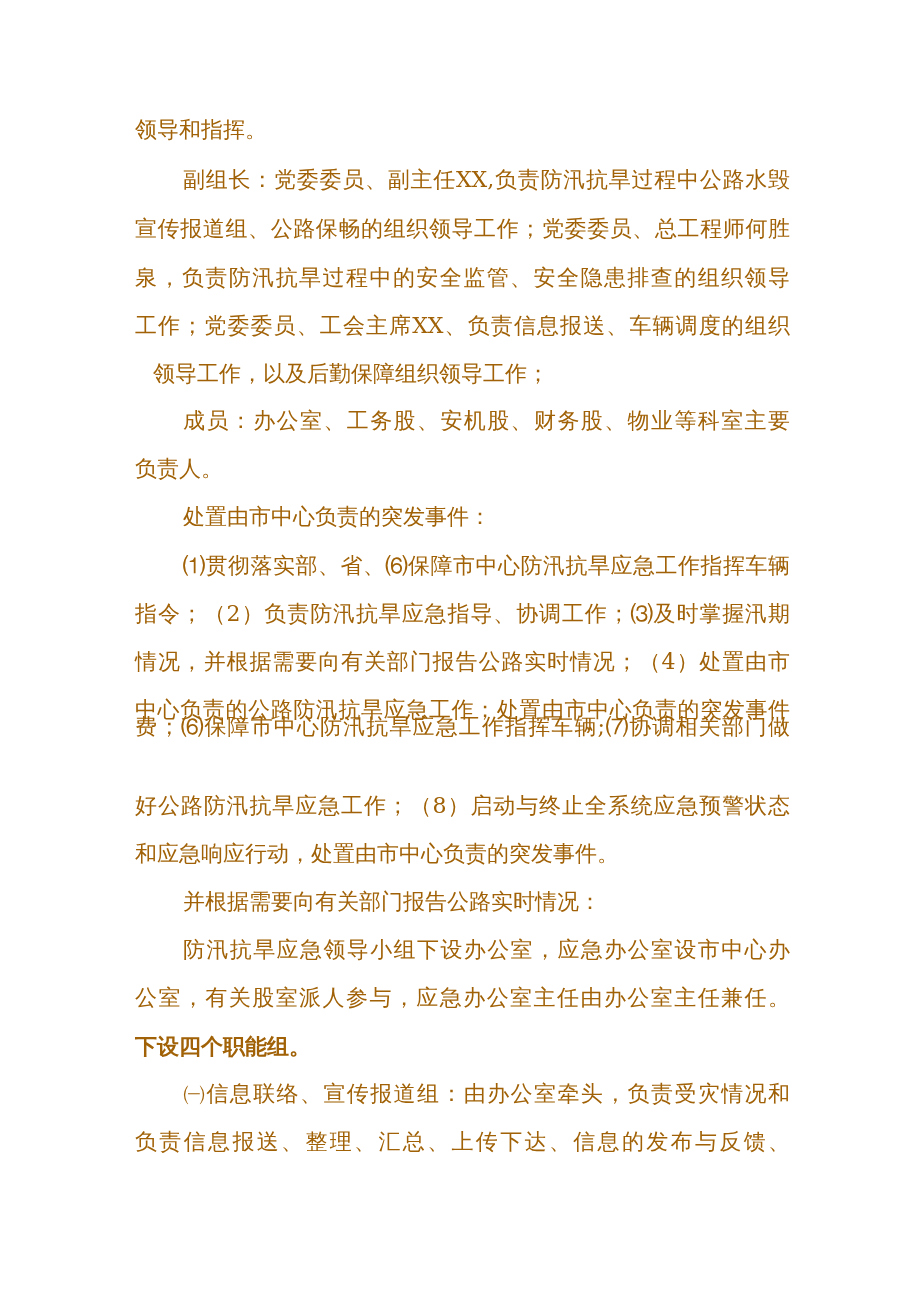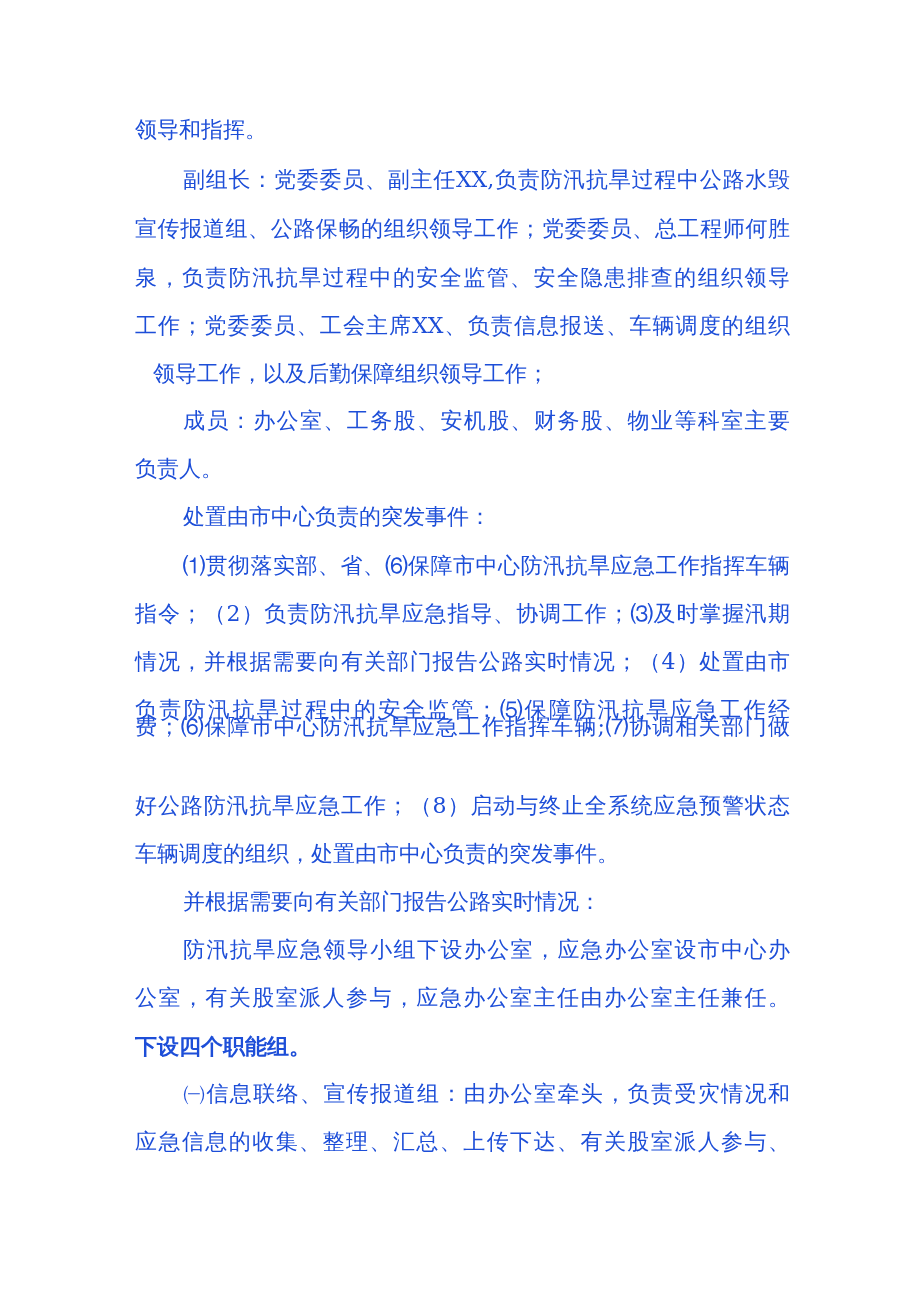--- a/index.html
+++ b/index.html
@@ -6,21 +6,21 @@
   body { width: 920px; height: 1301px; position: relative; overflow: hidden; }
   .page { position: absolute; left: 0; top: 0; width: 920px; height: 1301px; background: #fff; }
   .line {
     position: absolute;
     left: 135px;
     width: 655px;
     height: 30px;
     line-height: 30px;
     font-family: "DejaVu Serif", "Liberation Serif", serif;
     font-size: 22px;
-    color: #1d4ed8;
+    color: #a16207;
     white-space: nowrap;
     text-align: justify;
     text-align-last: justify;
   }
   .line.last { text-align-last: left; }
   .line.indent { left: 183px; width: 607px; }
 </style>
 </head>
 <body>
 
@@ -31,24 +31,24 @@
       <div class="line" style="top: 214px;">宣传报道组、公路保畅的组织领导工作；党委委员、总工程师何胜</div>
       <div class="line" style="top: 263px;">泉，负责防汛抗旱过程中的安全监管、安全隐患排查的组织领导</div>
       <div class="line" style="top: 311px;">工作；党委委员、工会主席XX、负责信息报送、车辆调度的组织</div>
       <div class="line last" style="top: 359px; margin-left: 18px;">领导工作，以及后勤保障组织领导工作；</div>
       <div class="line indent" style="top: 406px;">成员：办公室、工务股、安机股、财务股、物业等科室主要</div>
       <div class="line last" style="top: 454px;">负责人。</div>
       <div class="line indent last" style="top: 502px;">处置由市中心负责的突发事件：</div>
       <div class="line indent" style="top: 551px;">⑴贯彻落实部、省、⑹保障市中心防汛抗旱应急工作指挥车辆</div>
       <div class="line" style="top: 599px;">指令；（2）负责防汛抗旱应急指导、协调工作；⑶及时掌握汛期</div>
       <div class="line" style="top: 647px;">情况，并根据需要向有关部门报告公路实时情况；（4）处置由市</div>
-      <div class="line" style="top: 695px;">负责防汛抗旱过程中的安全监管；⑸保障防汛抗旱应急工作经</div>
+      <div class="line" style="top: 695px;">中心负责的公路防汛抗旱应急工作；处置由市中心负责的突发事件</div>
       <div class="line" style="top: 712px;">费；⑹保障市中心防汛抗旱应急工作指挥车辆;⑺协调相关部门做</div>
       <div class="line" style="top: 791px;">好公路防汛抗旱应急工作；（8）启动与终止全系统应急预警状态</div>
-      <div class="line last" style="top: 839px;">车辆调度的组织，处置由市中心负责的突发事件。</div>
+      <div class="line last" style="top: 839px;">和应急响应行动，处置由市中心负责的突发事件。</div>
       <div class="line indent last" style="top: 887px;">并根据需要向有关部门报告公路实时情况：</div>
       <div class="line indent" style="top: 935px;">防汛抗旱应急领导小组下设办公室，应急办公室设市中心办</div>
       <div class="line" style="top: 983px;">公室，有关股室派人参与，应急办公室主任由办公室主任兼任。</div>
       <div class="line last" style="top: 1031px; font-weight: bold;">下设四个职能组。</div>
       <div class="line indent" style="top: 1079px;">㈠信息联络、宣传报道组：由办公室牵头，负责受灾情况和</div>
-      <div class="line" style="top: 1127px;">应急信息的收集、整理、汇总、上传下达、有关股室派人参与、</div>
+      <div class="line" style="top: 1127px;">负责信息报送、整理、汇总、上传下达、信息的发布与反馈、</div>
     </div>
 </div>
 
 </body></html>

